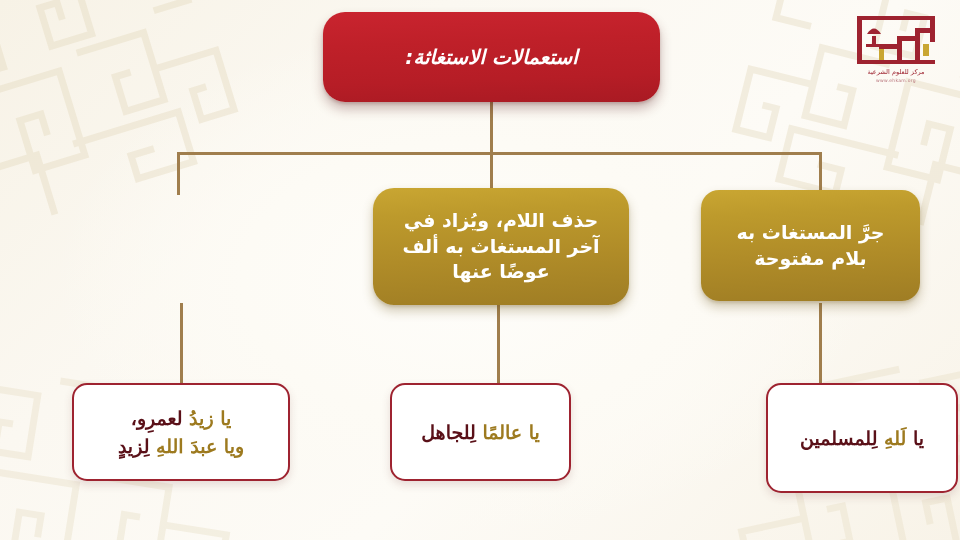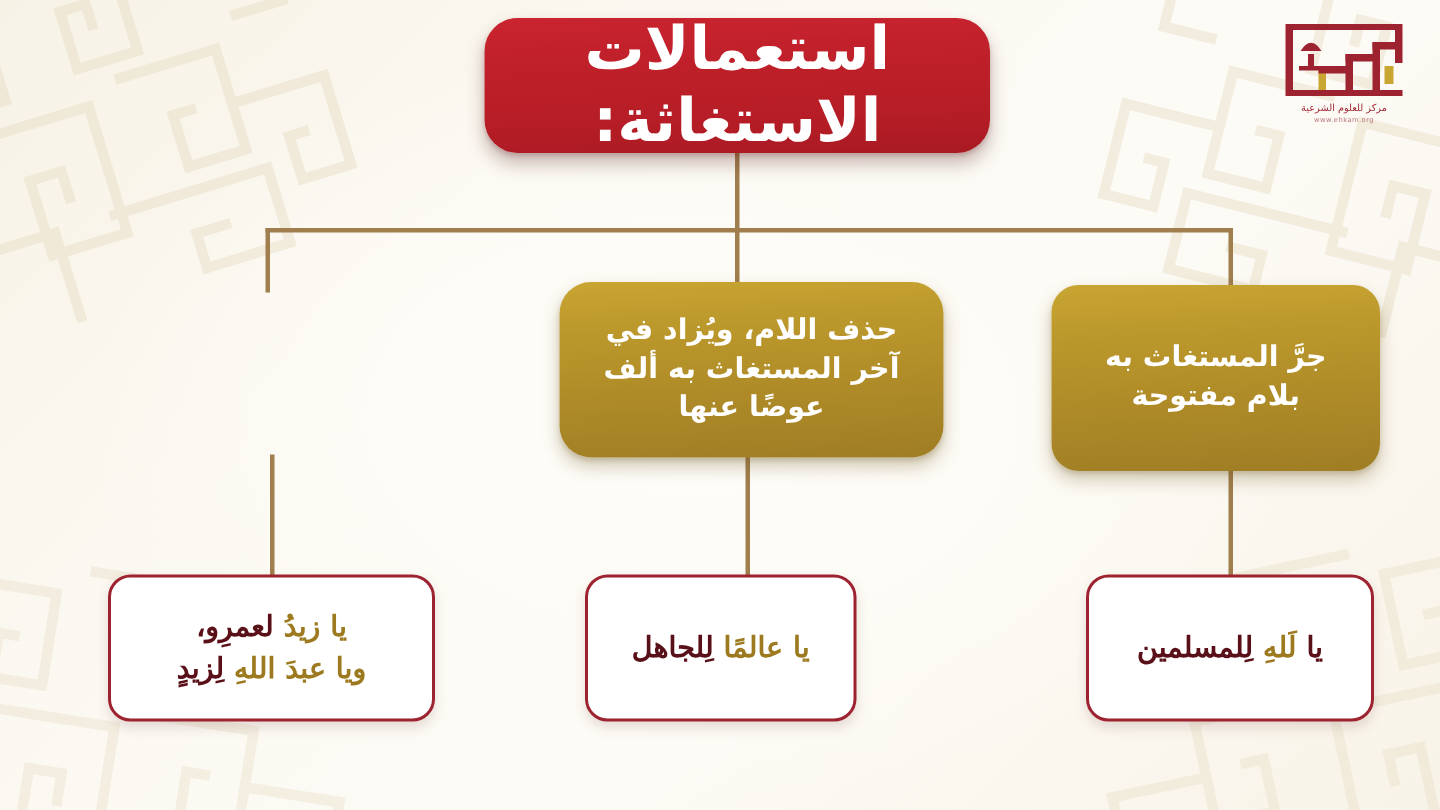--- a/index.html
+++ b/index.html
@@ -54,25 +54,26 @@
     border-radius: 22px;
     background: linear-gradient(178deg, #c9242f 0%, #bf2029 34%, #b61d26 72%, #a91a23 100%);
     box-shadow: 0 7px 12px rgba(90,30,30,0.30), 0 2px 3px rgba(90,30,30,0.18);
     display: flex;
     align-items: center;
     justify-content: center;
     text-align: center;
   }
   #title-box .title-text {
     color: #ffffff;
-    font-size: 40px;
+    font-size: 20px;
     font-weight: bold;
     line-height: 1.2;
     letter-spacing: 0.5px;
     direction: rtl;
+    font-style: italic;
   }
 
   
   .gold-box {
     position: absolute;
     border-radius: 18px;
     background: linear-gradient(177deg, #c9a632 0%, #bd9a2c 22%, #b08c28 58%, #9f7d24 100%);
     box-shadow: 0 6px 11px rgba(110,85,25,0.30), 0 2px 3px rgba(110,85,25,0.18);
     display: flex;
     align-items: center;
@@ -85,21 +86,21 @@
     color: #ffffff;
     font-size: 19px;
     font-weight: bold;
     line-height: 1.36;
     direction: rtl;
     white-space: pre-line;
   }
 
   #gold-1 { left: 46px;  top: 193px; width: 264px; height: 112px; }
   #gold-2 { left: 373px; top: 188px; width: 256px; height: 117px; border-radius: 21px; }
-  #gold-3 { left: 701px; top: 190px; width: 219px; height: 124px; }
+  #gold-3 { left: 701px; top: 190px; width: 219px; height: 111px; }
 
   
   .example-box {
     position: absolute;
     border: 2px solid #9e2330;
     border-radius: 15px;
     background: #ffffff;
     box-shadow: 0 4px 8px rgba(120,60,60,0.16);
     display: flex;
     align-items: center;
@@ -114,21 +115,21 @@
     font-weight: bold;
     line-height: 1.5;
     direction: rtl;
     color: #7a1420;
   }
   .ex-gold { color: #9d7a1f; }
   .ex-dark { color: #5a1018; }
 
   #ex-1 { left: 72px;  top: 383px; width: 218px; height: 98px; }
   #ex-2 { left: 390px; top: 383px; width: 181px; height: 98px; }
-  #ex-3 { left: 724px; top: 383px; width: 192px; height: 98px; }
+  #ex-3 { left: 766px; top: 383px; width: 192px; height: 110px; }
 
   
   #logo {
     position: absolute;
     top: 14px;
     right: 14px;
     width: 100px;
     text-align: center;
     pointer-events: none;
   }

